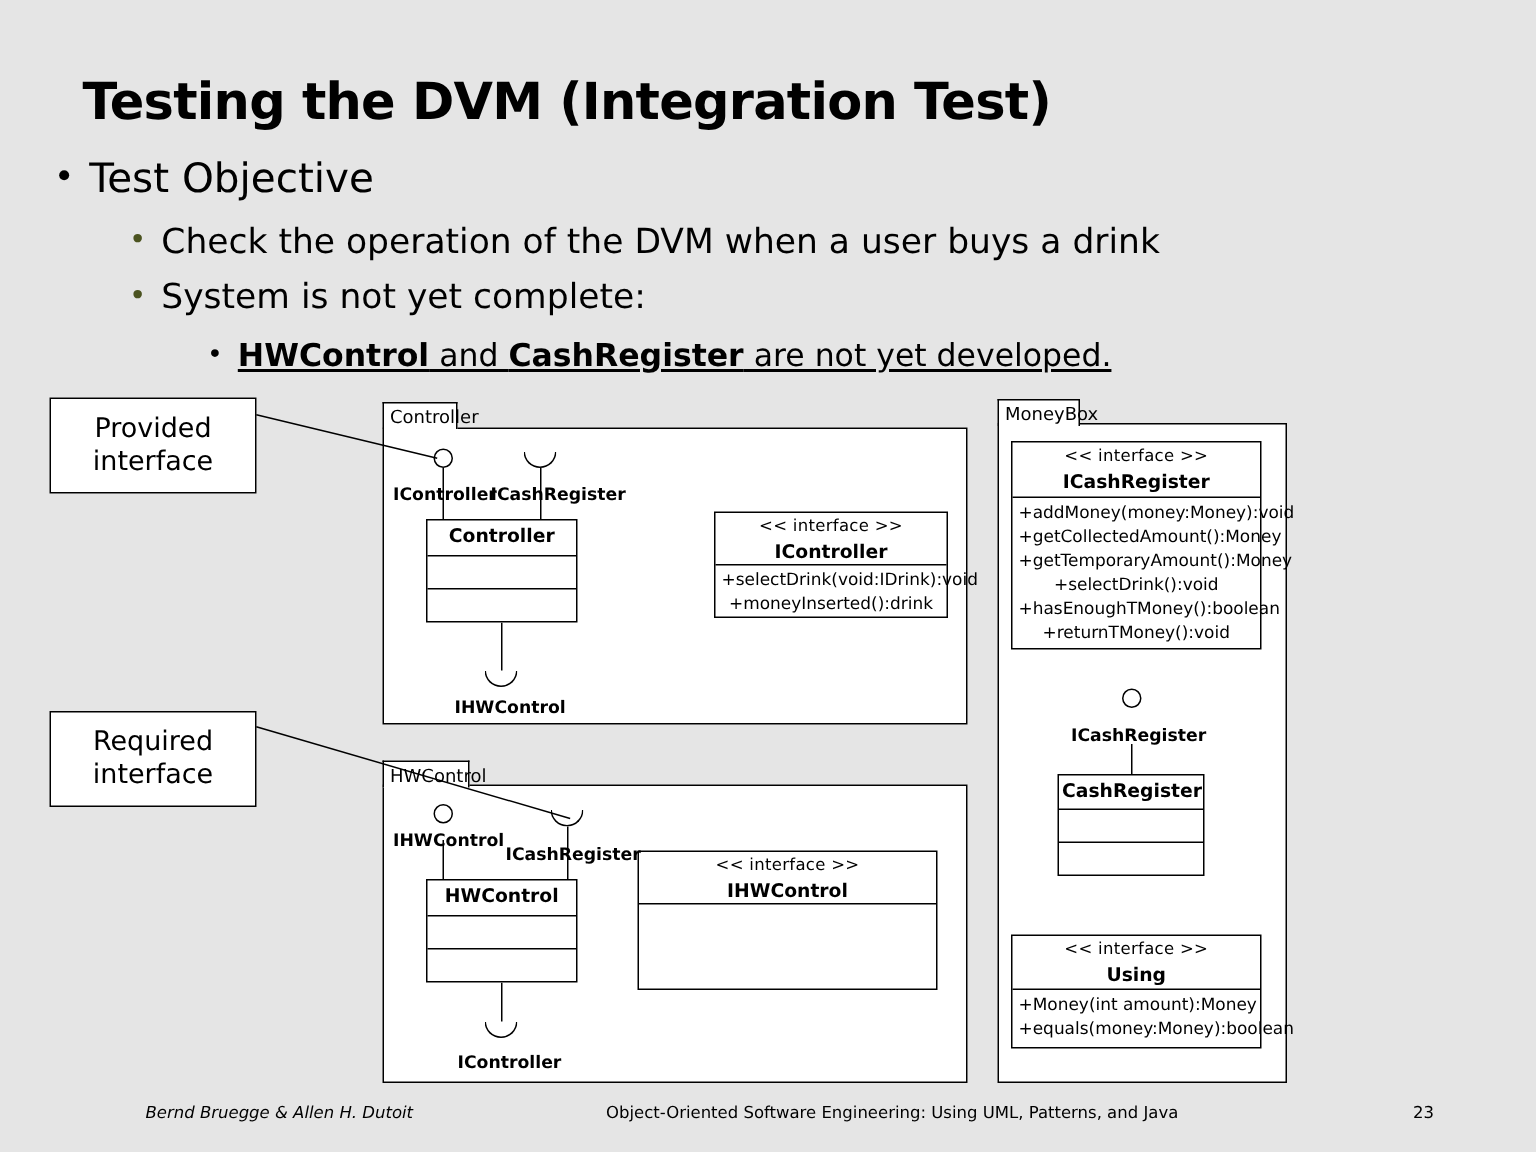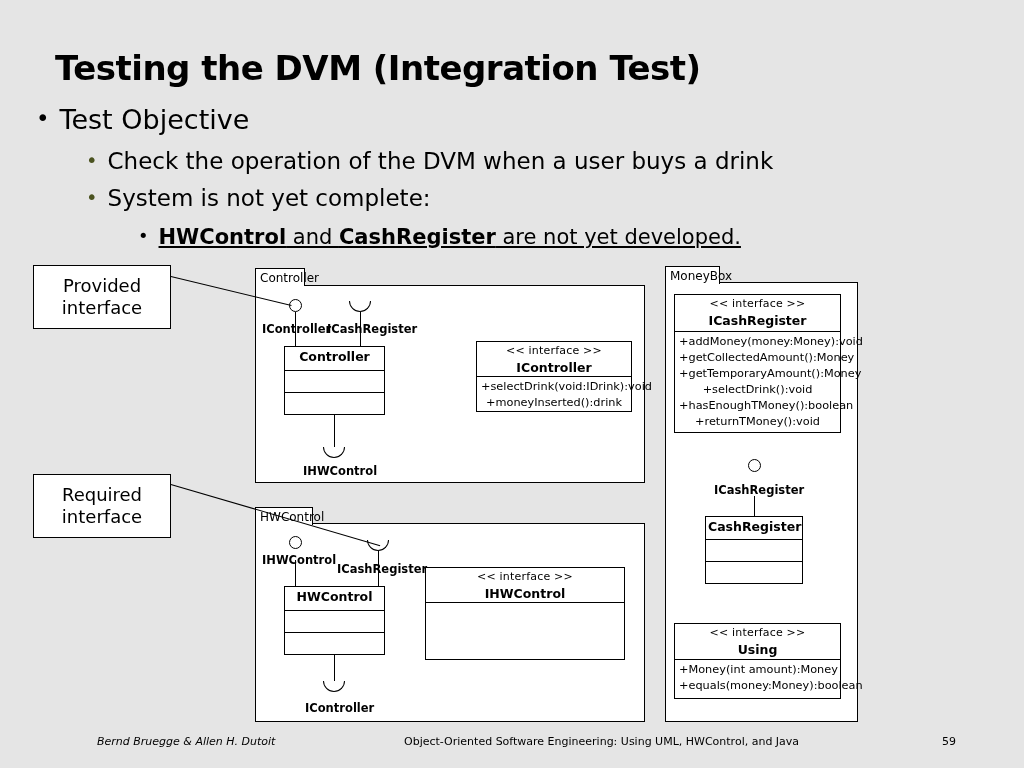--- a/index.html
+++ b/index.html
@@ -312,16 +312,16 @@
     <div class="compart hdr" style="height:36px;">
       <span class="stereo">&lt;&lt; interface &gt;&gt;</span><span>Using</span>
     </div>
     <div class="compart last ops">
       <div>+Money(int amount):Money</div>
       <div>+equals(money:Money):boolean</div>
     </div>
   </div>
 
   <div class="footer footer-left">Bernd Bruegge &amp; Allen H. Dutoit</div>
-  <div class="footer footer-mid">Object-Oriented Software Engineering: Using UML, HWControl, and Java</div>
-  <div class="footer footer-right">59</div>
+  <div class="footer footer-mid">Object-Oriented Software Engineering: Using UML, Patterns, and Java</div>
+  <div class="footer footer-right">23</div>
 
 </div>
 
 </body></html>

